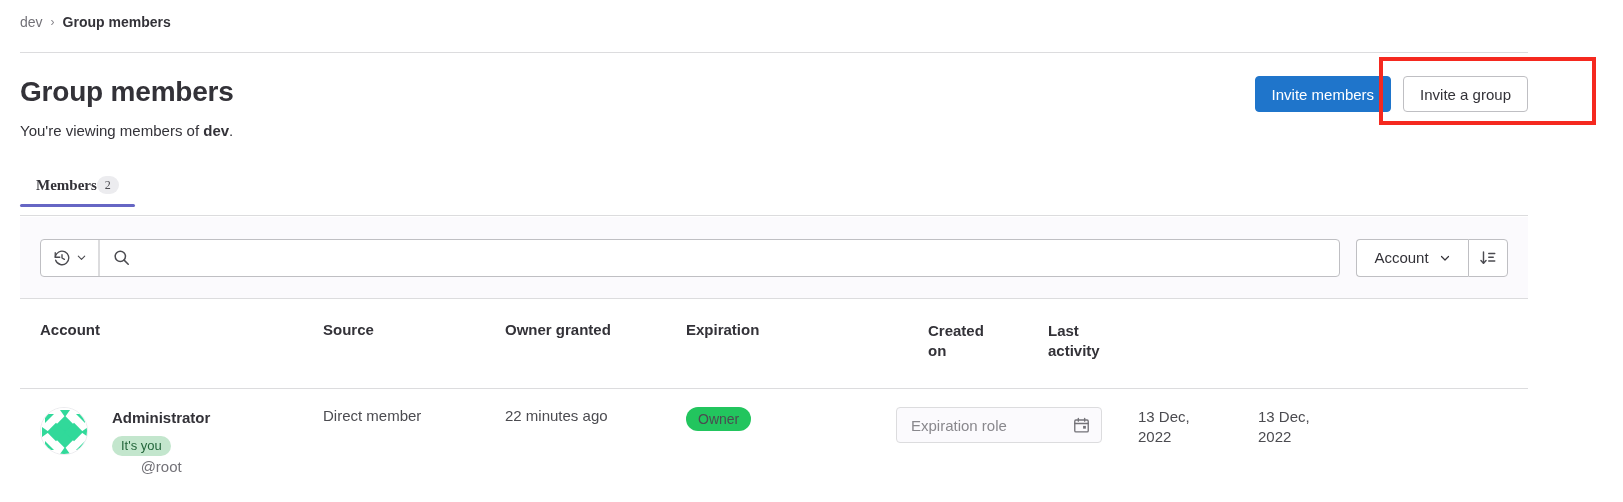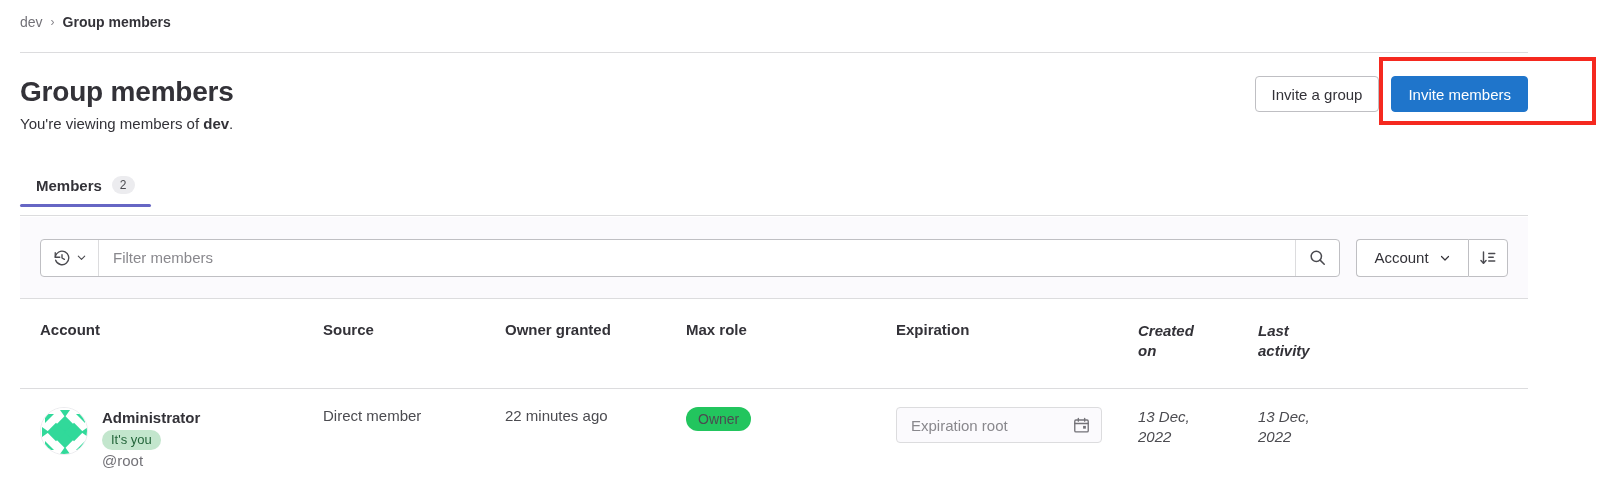--- a/index.html
+++ b/index.html
@@ -29,21 +29,21 @@
     width: 1508px; height: 1px; background: #dcdcde;
   }
 
   
   .page-title {
     position: absolute; left: 20px; top: 76px;
     font-size: 28px; font-weight: 600; color: #333238;
     letter-spacing: -0.2px;
   }
   .page-sub {
-    position: absolute; left: 20px; top: 115px;
+    position: absolute; left: 20px; top: 122px;
     font-size: 15px; color: #333238;
   }
   .page-sub b { font-weight: 700; }
 
   .header-actions {
     position: absolute; right: 95px; top: 76px;
     display: flex; align-items: center; gap: 12px;
   }
   .btn {
     height: 36px; padding: 0 16px;
@@ -66,24 +66,24 @@
   }
 
   
   .tabs {
     position: absolute; left: 20px; top: 176px;
     width: 1508px; height: 40px;
     border-bottom: 1px solid #dcdcde;
     display: flex; align-items: flex-start;
   }
   .tab {
-    display: flex; align-items: center; gap: 10px;
+    display: flex; align-items: center; gap: 0;
     padding: 0 16px 12px 16px;
     font-size: 15px; font-weight: 600; color: #333238;
-    cursor: pointer; position: relative;
+    cursor: pointer; position: relative; font-family: Liberation Serif, serif;
   }
   .tab.active::after {
     content: ""; position: absolute; left: 0; right: 0; bottom: -1px;
     height: 3px; background: #6666c4; border-radius: 2px;
   }
   .tab-badge {
     background: #ececef; color: #4b4b50;
     border-radius: 10px; padding: 1px 8px;
     font-size: 12px; font-weight: 400; line-height: 16px;
   }
@@ -147,71 +147,71 @@
     font-size: 15px; color: #4b4b50;
   }
   .c-account { width: 252px; }
   .c-source  { width: 182px; margin-left: 31px; }
   .c-access  { width: 181px; }
   .c-role    { width: 210px; }
   .c-exp     { width: 242px; }
   .c-created { width: 120px; }
   .c-last    { width: 140px; }
 
-  .acct-cell { display: flex; align-items: flex-start; gap: 14px; }
+  .acct-cell { display: flex; align-items: flex-start; gap: 24px; }
   .avatar {
     width: 48px; height: 48px; border-radius: 50%;
     background: #fff; border: 1px solid #ececef;
     overflow: hidden; flex: 0 0 48px;
   }
   .acct-text { padding-top: 2px; }
   .acct-name { font-size: 15px; font-weight: 700; color: #333238; }
   .acct-badge {
-    display: inline-block; margin-top: 4px;
+    display: inline-block; margin-top: 10px;
     background: #c3e6cd; color: #24663b;
     border-radius: 10px; padding: 1px 9px;
     font-size: 13px; line-height: 18px;
   }
-  .acct-handle { font-size: 15px; color: #737278; margin-top: 2px; }
+  .acct-handle { font-size: 15px; color: #737278; margin-top: 2px; text-align: center; }
 
   .pill {
     display: inline-block;
     background: #22c55e; color: #4b4b50;
     border-radius: 12px; padding: 3px 12px;
     font-size: 14px; line-height: 18px;
   }
 
   .date-field {
     width: 206px; height: 36px;
     border: 1px solid #dcdcde; border-radius: 4px;
     background: #fbfafd;
     display: flex; align-items: center; justify-content: space-between;
     padding: 0 10px 0 14px;
     font-size: 15px; color: #89888d; cursor: pointer;
   }
-  .twoline { line-height: 1.35; font-style: italic; }
+  .twoline { line-height: 1.35; }
 </style>
 </head>
 <body>
 
 <div class="page">
 
   <div class="breadcrumb">
     <span class="crumb-muted">dev</span>
     <span class="crumb-sep">›</span>
     <span class="crumb-current">Group members</span>
   </div>
   <div class="top-rule"></div>
 
   <div class="page-title">Group members</div>
   <div class="page-sub"><span>You're viewing members of </span><b>dev</b><span>.</span></div>
 
   <div class="header-actions">
+    <button class="btn btn-primary">Invite members</button>
     <button class="btn btn-secondary">Invite a group</button>
-    <button class="btn btn-primary">Invite members</button>
   </div>
   <div class="highlight-box"></div>
 
   <div class="tabs">
     <div class="tab active">
       <span>Members</span>
       <span class="tab-badge">2</span>
     </div>
   </div>
 
@@ -220,21 +220,20 @@
       <div class="hist-btn">
         <svg width="18" height="18" viewBox="0 0 24 24" fill="none" stroke="currentColor" stroke-width="1.8" stroke-linecap="round" stroke-linejoin="round">
           <path d="M3.05 11a9 9 0 1 1 .5 4"></path>
           <polyline points="3 5 3 11 9 11"></polyline>
           <polyline points="12 7.5 12 12 15.2 13.8"></polyline>
         </svg>
         <svg width="11" height="11" viewBox="0 0 24 24" fill="none" stroke="currentColor" stroke-width="2.4" stroke-linecap="round" stroke-linejoin="round">
           <polyline points="5 9 12 16 19 9"></polyline>
         </svg>
       </div>
-      <input class="search-input" type="text" placeholder="Filter members" style="">
       <div class="search-go">
         <svg width="19" height="19" viewBox="0 0 24 24" fill="none" stroke="currentColor" stroke-width="1.9" stroke-linecap="round">
           <circle cx="10.5" cy="10.5" r="6.5"></circle>
           <line x1="15.3" y1="15.3" x2="20.5" y2="20.5"></line>
         </svg>
       </div>
     </div>
 
     <div class="sort-group">
       <div class="sort-field">
@@ -253,21 +252,20 @@
         </svg>
       </div>
     </div>
   </div>
 
   <div class="table">
     <div class="thead">
       <div class="c-account">Account</div>
       <div class="c-source">Source</div>
       <div class="c-access">Owner granted</div>
-      <div class="c-role">Max role</div>
       <div class="c-exp">Expiration</div>
       <div class="c-created twoline">
         <div>Created</div>
         <div>on</div>
       </div>
       <div class="c-last twoline">
         <div>Last</div>
         <div>activity</div>
       </div>
     </div>
@@ -303,21 +301,21 @@
       </div>
 
       <div class="c-source">Direct member</div>
       <div class="c-access">22 minutes ago</div>
       <div class="c-role">
         <span class="pill">Owner</span>
       </div>
 
       <div class="c-exp">
         <div class="date-field">
-          <span>Expiration root</span>
+          <span>Expiration role</span>
           <svg width="19" height="19" viewBox="0 0 24 24" fill="none" stroke="#737278" stroke-width="1.7" stroke-linecap="round" stroke-linejoin="round">
             <rect x="3.5" y="5" width="17" height="15" rx="1.5"></rect>
             <line x1="3.5" y1="9.5" x2="20.5" y2="9.5"></line>
             <line x1="8" y1="3" x2="8" y2="6.5"></line>
             <line x1="16" y1="3" x2="16" y2="6.5"></line>
             <rect x="14" y="12.5" width="3.5" height="3.5" fill="#737278" stroke="none"></rect>
           </svg>
         </div>
       </div>
 

